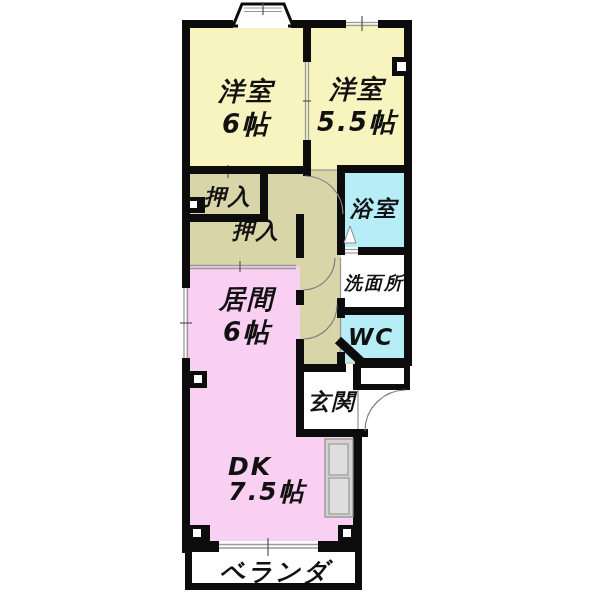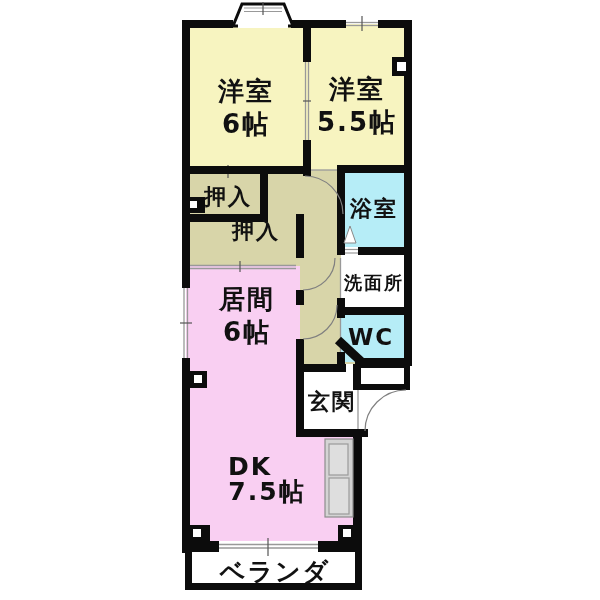--- a/index.html
+++ b/index.html
@@ -1,17 +1,17 @@
 <!DOCTYPE html>
 <html><head>
 <meta charset="utf-8">
 <style>
   html,body{margin:0;padding:0;background:#ffffff;}
   .stage{position:relative;width:502px;height:600px;background:#fff;overflow:hidden;
-         font-family:"DejaVu Sans","Liberation Sans",sans-serif;}
+         font-family:"DejaVu Sans","Liberation Sans",sans-serif;font-style:italic;}
   svg{position:absolute;left:0;top:0;}
   text{font-family:"DejaVu Sans","Liberation Sans",sans-serif;fill:#111;}
   .room-label{font-weight:bold;letter-spacing:2px;}
 </style>
 </head>
 <body>
 
 <div class="stage">
 <svg width="600" height="600" viewBox="0 0 600 600">
 

